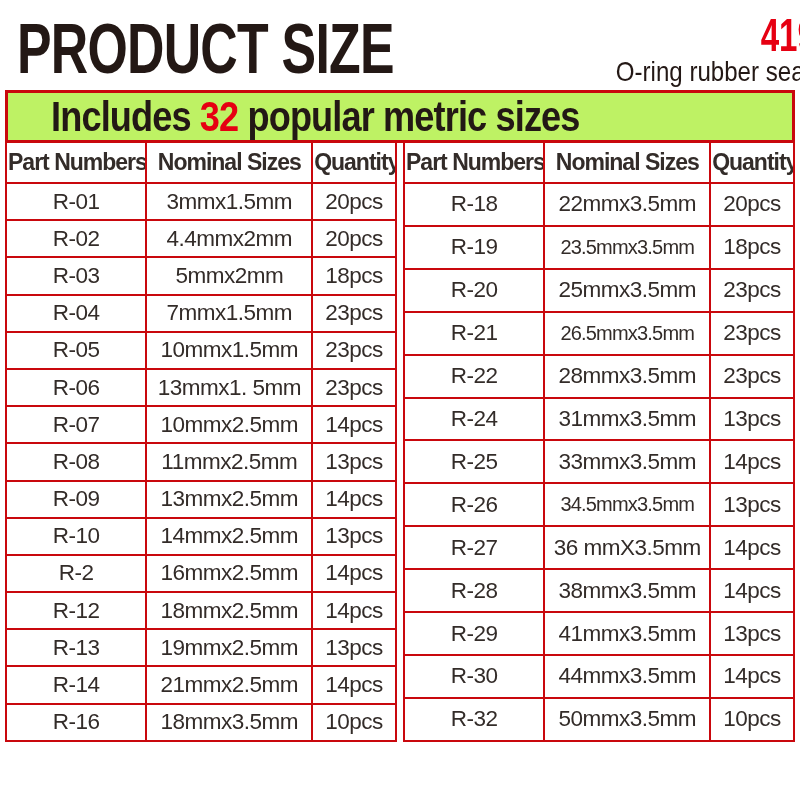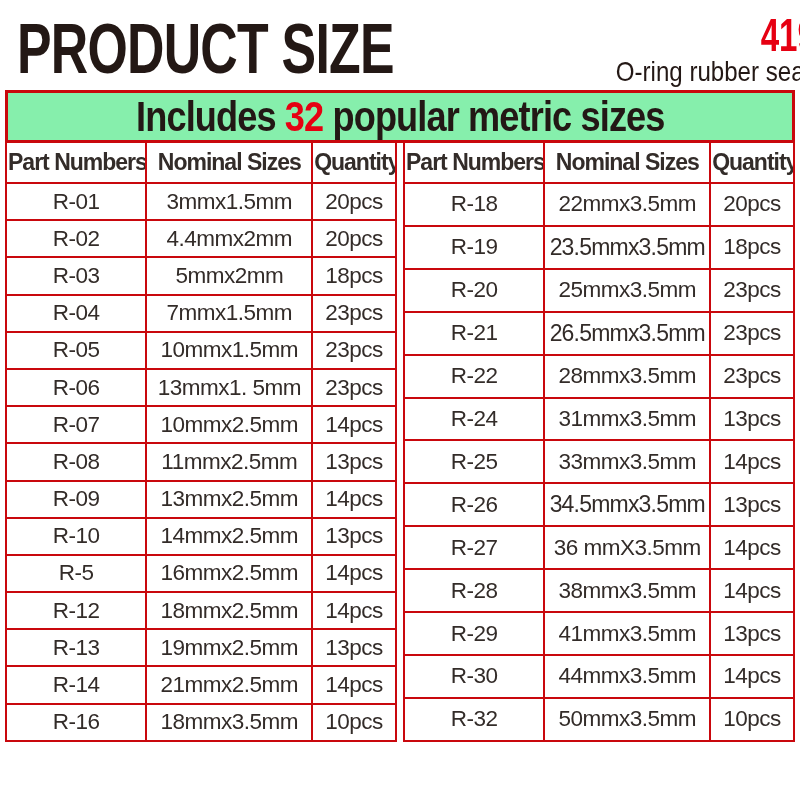--- a/index.html
+++ b/index.html
@@ -59,22 +59,21 @@
     transform-origin:right top;
     line-height:30px;
     white-space:nowrap;
   }
   
   .banner{
     border:3px solid var(--border-red);
     height:53px;
     display:flex;
     align-items:center;
-    justify-content:center;
-    background:#86efac;
+    background:#bef264;
     position:relative;
     z-index:2;
   }
   .banner-text{
     font-size:42px;
     font-weight:800;
     color:#231815;
     letter-spacing:-1px;
     transform:scaleX(0.86);
     transform-origin:center;
@@ -112,21 +111,21 @@
     font-size:23px;
     font-weight:700;
     letter-spacing:-1px;
   }
   table.size-table td{
     height:37.2px;
     font-size:22.5px;
     font-weight:500;
   }
   table.size-table td.tight{
-    font-size:23px;
+    font-size:20px;
     letter-spacing:-0.8px;
   }
   col.c-part{width:36%;}
   col.c-size{width:42.5%;}
   col.c-qty{width:21.5%;}
 </style>
 </head>
 <body>
 
 <div class="page">
@@ -204,21 +203,21 @@
             <td>R-09</td>
             <td>13mmx2.5mm</td>
             <td>14pcs</td>
           </tr>
           <tr>
             <td>R-10</td>
             <td>14mmx2.5mm</td>
             <td>13pcs</td>
           </tr>
           <tr>
-            <td>R-5</td>
+            <td>R-2</td>
             <td>16mmx2.5mm</td>
             <td>14pcs</td>
           </tr>
           <tr>
             <td>R-12</td>
             <td>18mmx2.5mm</td>
             <td>14pcs</td>
           </tr>
           <tr>
             <td>R-13</td>

